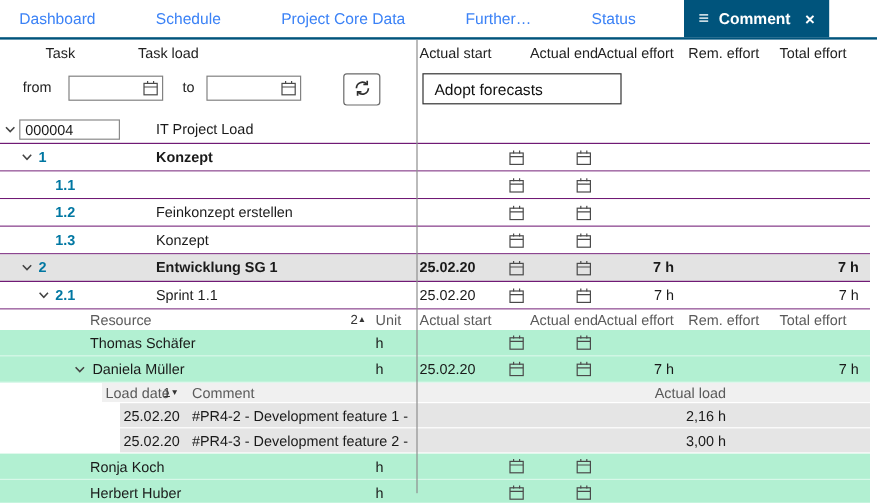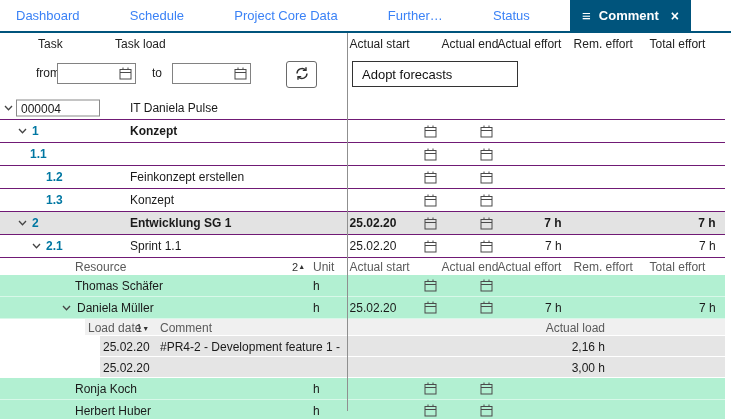--- a/index.html
+++ b/index.html
@@ -105,21 +105,21 @@
     <div class="rgrid">
       <div class="c h hdrcell">Actual start</div>
       <div class="c h hdrcell">Actual end</div>
       <div class="c h hdrcell">Actual effort</div>
       <div class="c h pl hdrcell">Rem. effort</div>
       <div class="c h pl hdrcell">Total effort</div>
     </div>
   </div>
 
   <div class="filterrow">
-    <span class="flabel" style="left:36px">from</span>
+    <span class="flabel" style="left:19px">from</span>
     <span class="dateinput" style="left:57px">
       <span class="cal">
         <svg width="13" height="13" viewBox="0 0 13 13">
             <rect x="1" y="2.5" width="11" height="9.5" fill="none" stroke="#4a4a4a"></rect>
             <line x1="1" y1="5.5" x2="12" y2="5.5" stroke="#4a4a4a"></line>
             <line x1="4" y1="0.5" x2="4" y2="3" stroke="#4a4a4a"></line>
             <line x1="9" y1="0.5" x2="9" y2="3" stroke="#4a4a4a"></line>
           </svg>
       </span>
     </span>
@@ -149,21 +149,21 @@
 
   <div id="rows">
       <div class="row task h23">
         <div class="left">
           <span class="chev" style="left:4px">
             <svg width="9" height="6" viewBox="0 0 9 6">
               <path d="M1 1 L4.5 4.7 L8 1" fill="none" stroke="#444" stroke-width="1.3"></path>
             </svg>
           </span>
           <span class="idbox">000004</span>
-          <span class="tname">IT Daniela Pulse</span>
+          <span class="tname">IT Project Load</span>
         </div>
         <div class="rgrid">
           <div class="c cs">
             <span class="dt"></span>
           </div>
           <div class="c ce"></div>
           <div class="c n"></div>
           <div class="c n"></div>
           <div class="c n"></div>
         </div>
@@ -200,21 +200,21 @@
               </svg>
             </span>
           </div>
           <div class="c n"></div>
           <div class="c n"></div>
           <div class="c n"></div>
         </div>
       </div>
       <div class="row task h22">
         <div class="left">
-          <span class="tid" style="left:30px">1.1</span>
+          <span class="tid" style="left:46px">1.1</span>
         </div>
         <div class="rgrid">
           <div class="c cs">
             <span class="dt"></span>
             <span class="cal">
               <svg width="13" height="13" viewBox="0 0 13 13">
                 <rect x="1" y="2.5" width="11" height="9.5" fill="none" stroke="#4a4a4a"></rect>
                 <line x1="1" y1="5.5" x2="12" y2="5.5" stroke="#4a4a4a"></line>
                 <line x1="4" y1="0.5" x2="4" y2="3" stroke="#4a4a4a"></line>
                 <line x1="9" y1="0.5" x2="9" y2="3" stroke="#4a4a4a"></line>
@@ -466,20 +466,21 @@
       </div>
       <div class="row loadrow h21">
         <div class="bgfill"></div>
         <span style="left:103px">25.02.20</span>
         <span style="left:160px">#PR4-2 - Development feature 1 -</span>
         <span class="lval">2,16 h</span>
       </div>
       <div class="row loadrow h21">
         <div class="bgfill"></div>
         <span style="left:103px">25.02.20</span>
+        <span style="left:160px">#PR4-3 - Development feature 2 -</span>
         <span class="lval">3,00 h</span>
       </div>
       <div class="row green h21">
         <div class="left">
           <span style="left:75px">Ronja Koch</span>
           <span style="left:313px">h</span>
         </div>
         <div class="rgrid">
           <div class="c cs">
             <span class="dt"></span>

